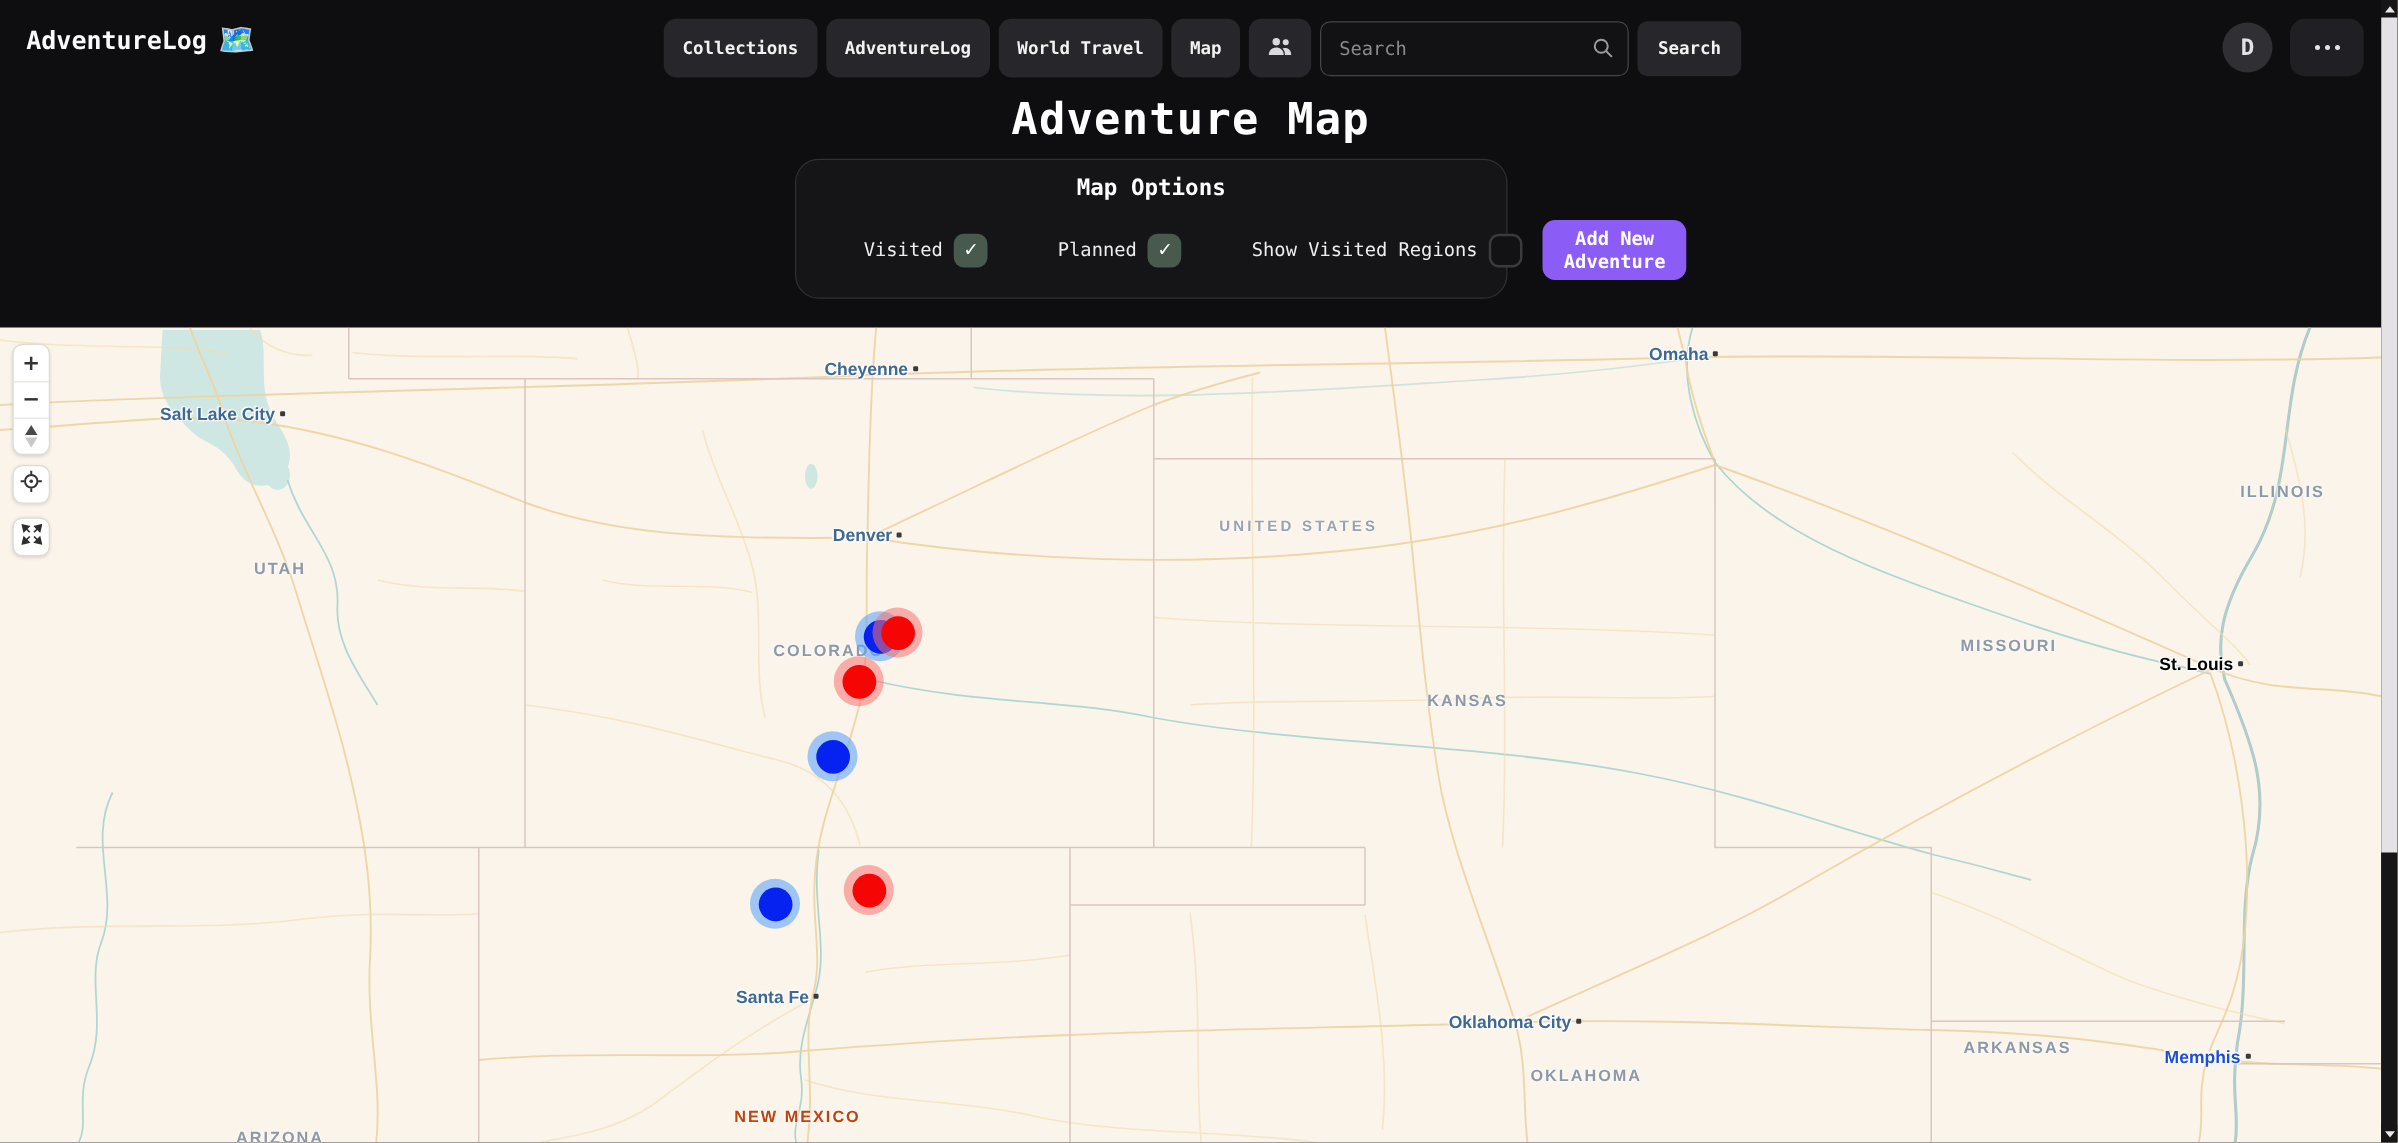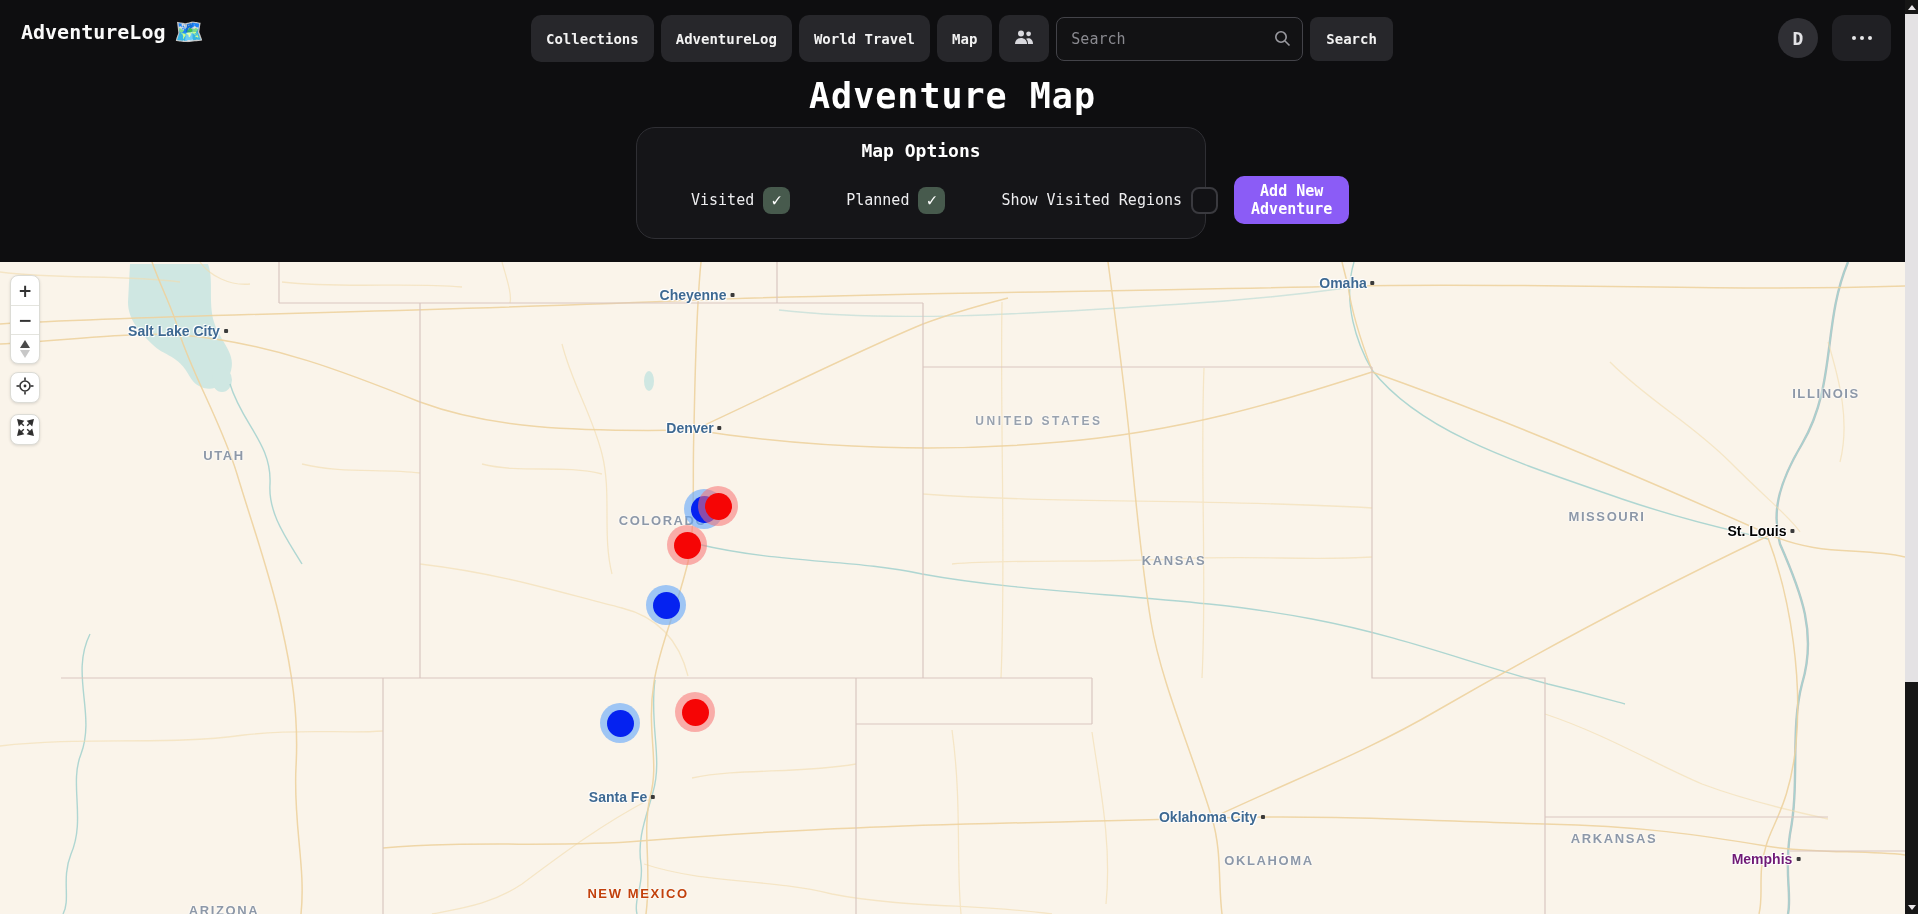--- a/index.html
+++ b/index.html
@@ -316,21 +316,21 @@
         <span class="city-dot"></span>
       </div>
       <div class="city-label" style="color: rgb(62, 105, 146); left: 622px; top: 535px;">
         <span>Santa Fe</span>
         <span class="city-dot"></span>
       </div>
       <div class="city-label" style="color: rgb(62, 105, 146); left: 1212px; top: 555px;">
         <span>Oklahoma City</span>
         <span class="city-dot"></span>
       </div>
-      <div class="city-label" style="color: #701a75; left: 1766px; top: 597px;">
+      <div class="city-label" style="color: #1d4ed8; left: 1766px; top: 583px;">
         <span>Memphis</span>
         <span class="city-dot"></span>
       </div>
       <div class="marker" style="background: rgba(96, 165, 250, 0.6); left: 704px; top: 247px;">
         <div class="core" style="background: rgb(5, 34, 240);"></div>
       </div>
       <div class="marker" style="background: rgba(248, 113, 113, 0.55); left: 718px; top: 244px;">
         <div class="core" style="background: rgb(246, 5, 5);"></div>
       </div>
       <div class="marker" style="background: rgba(248, 113, 113, 0.55); left: 687px; top: 283px;">

